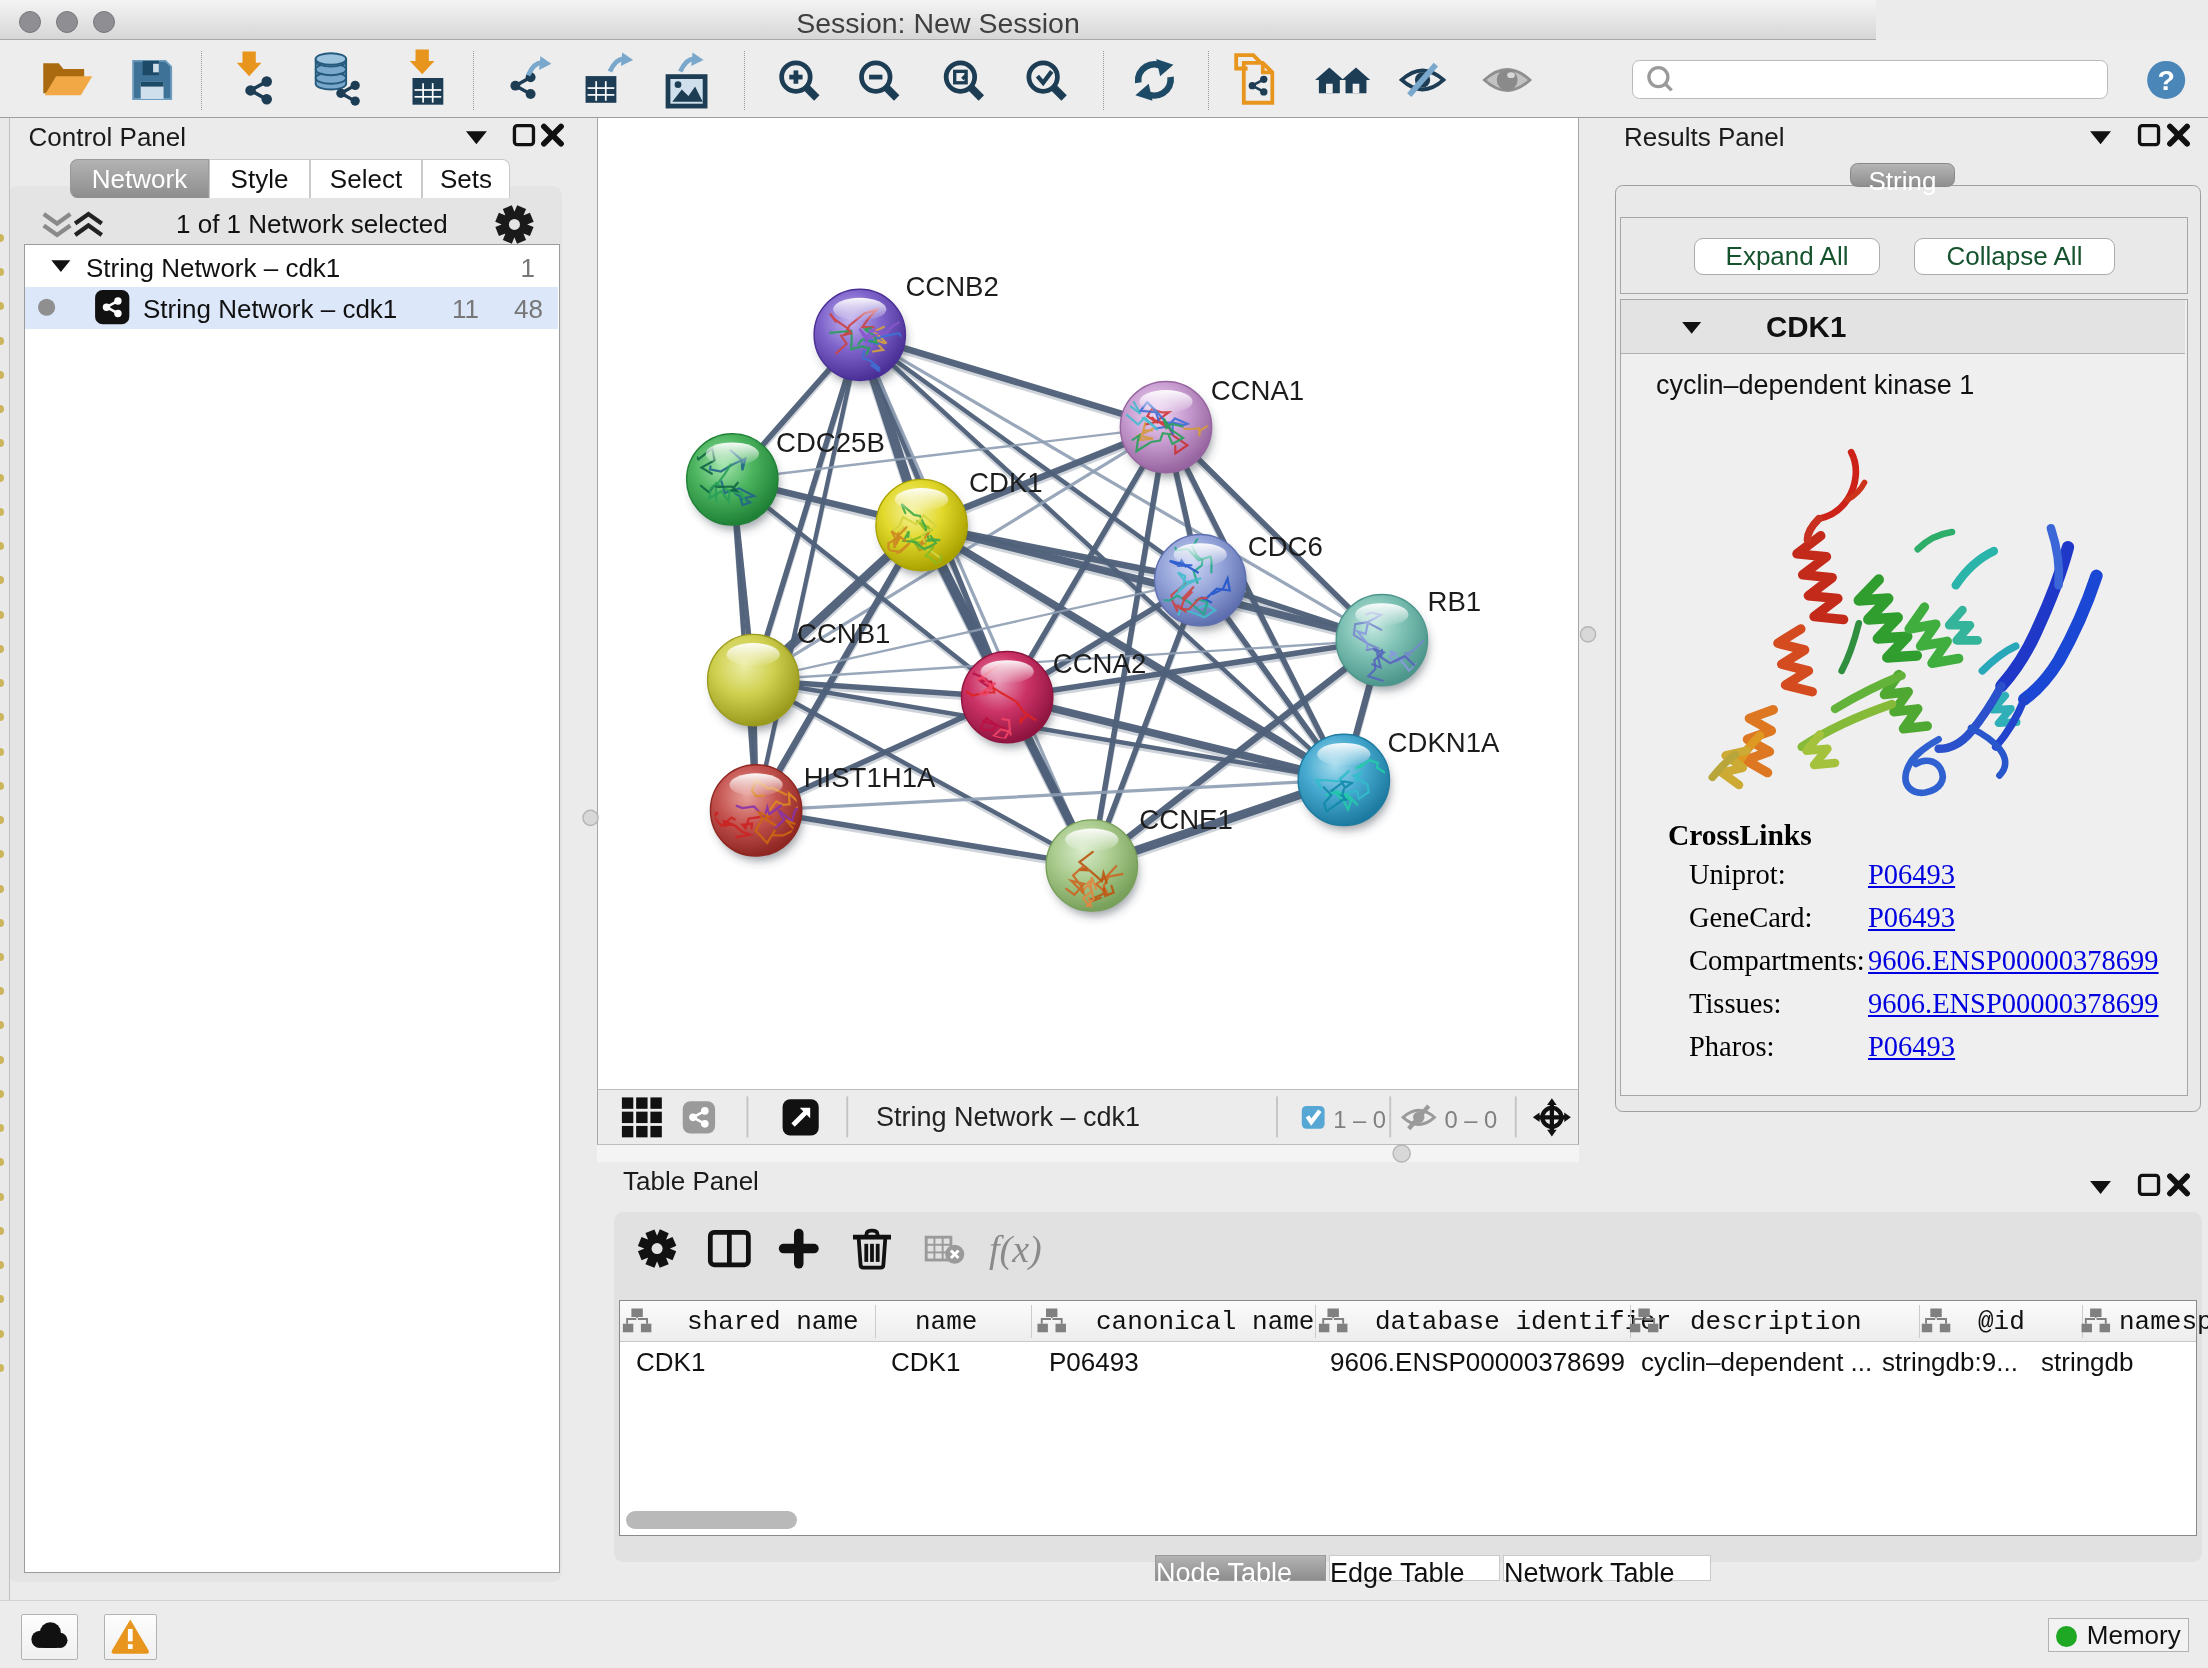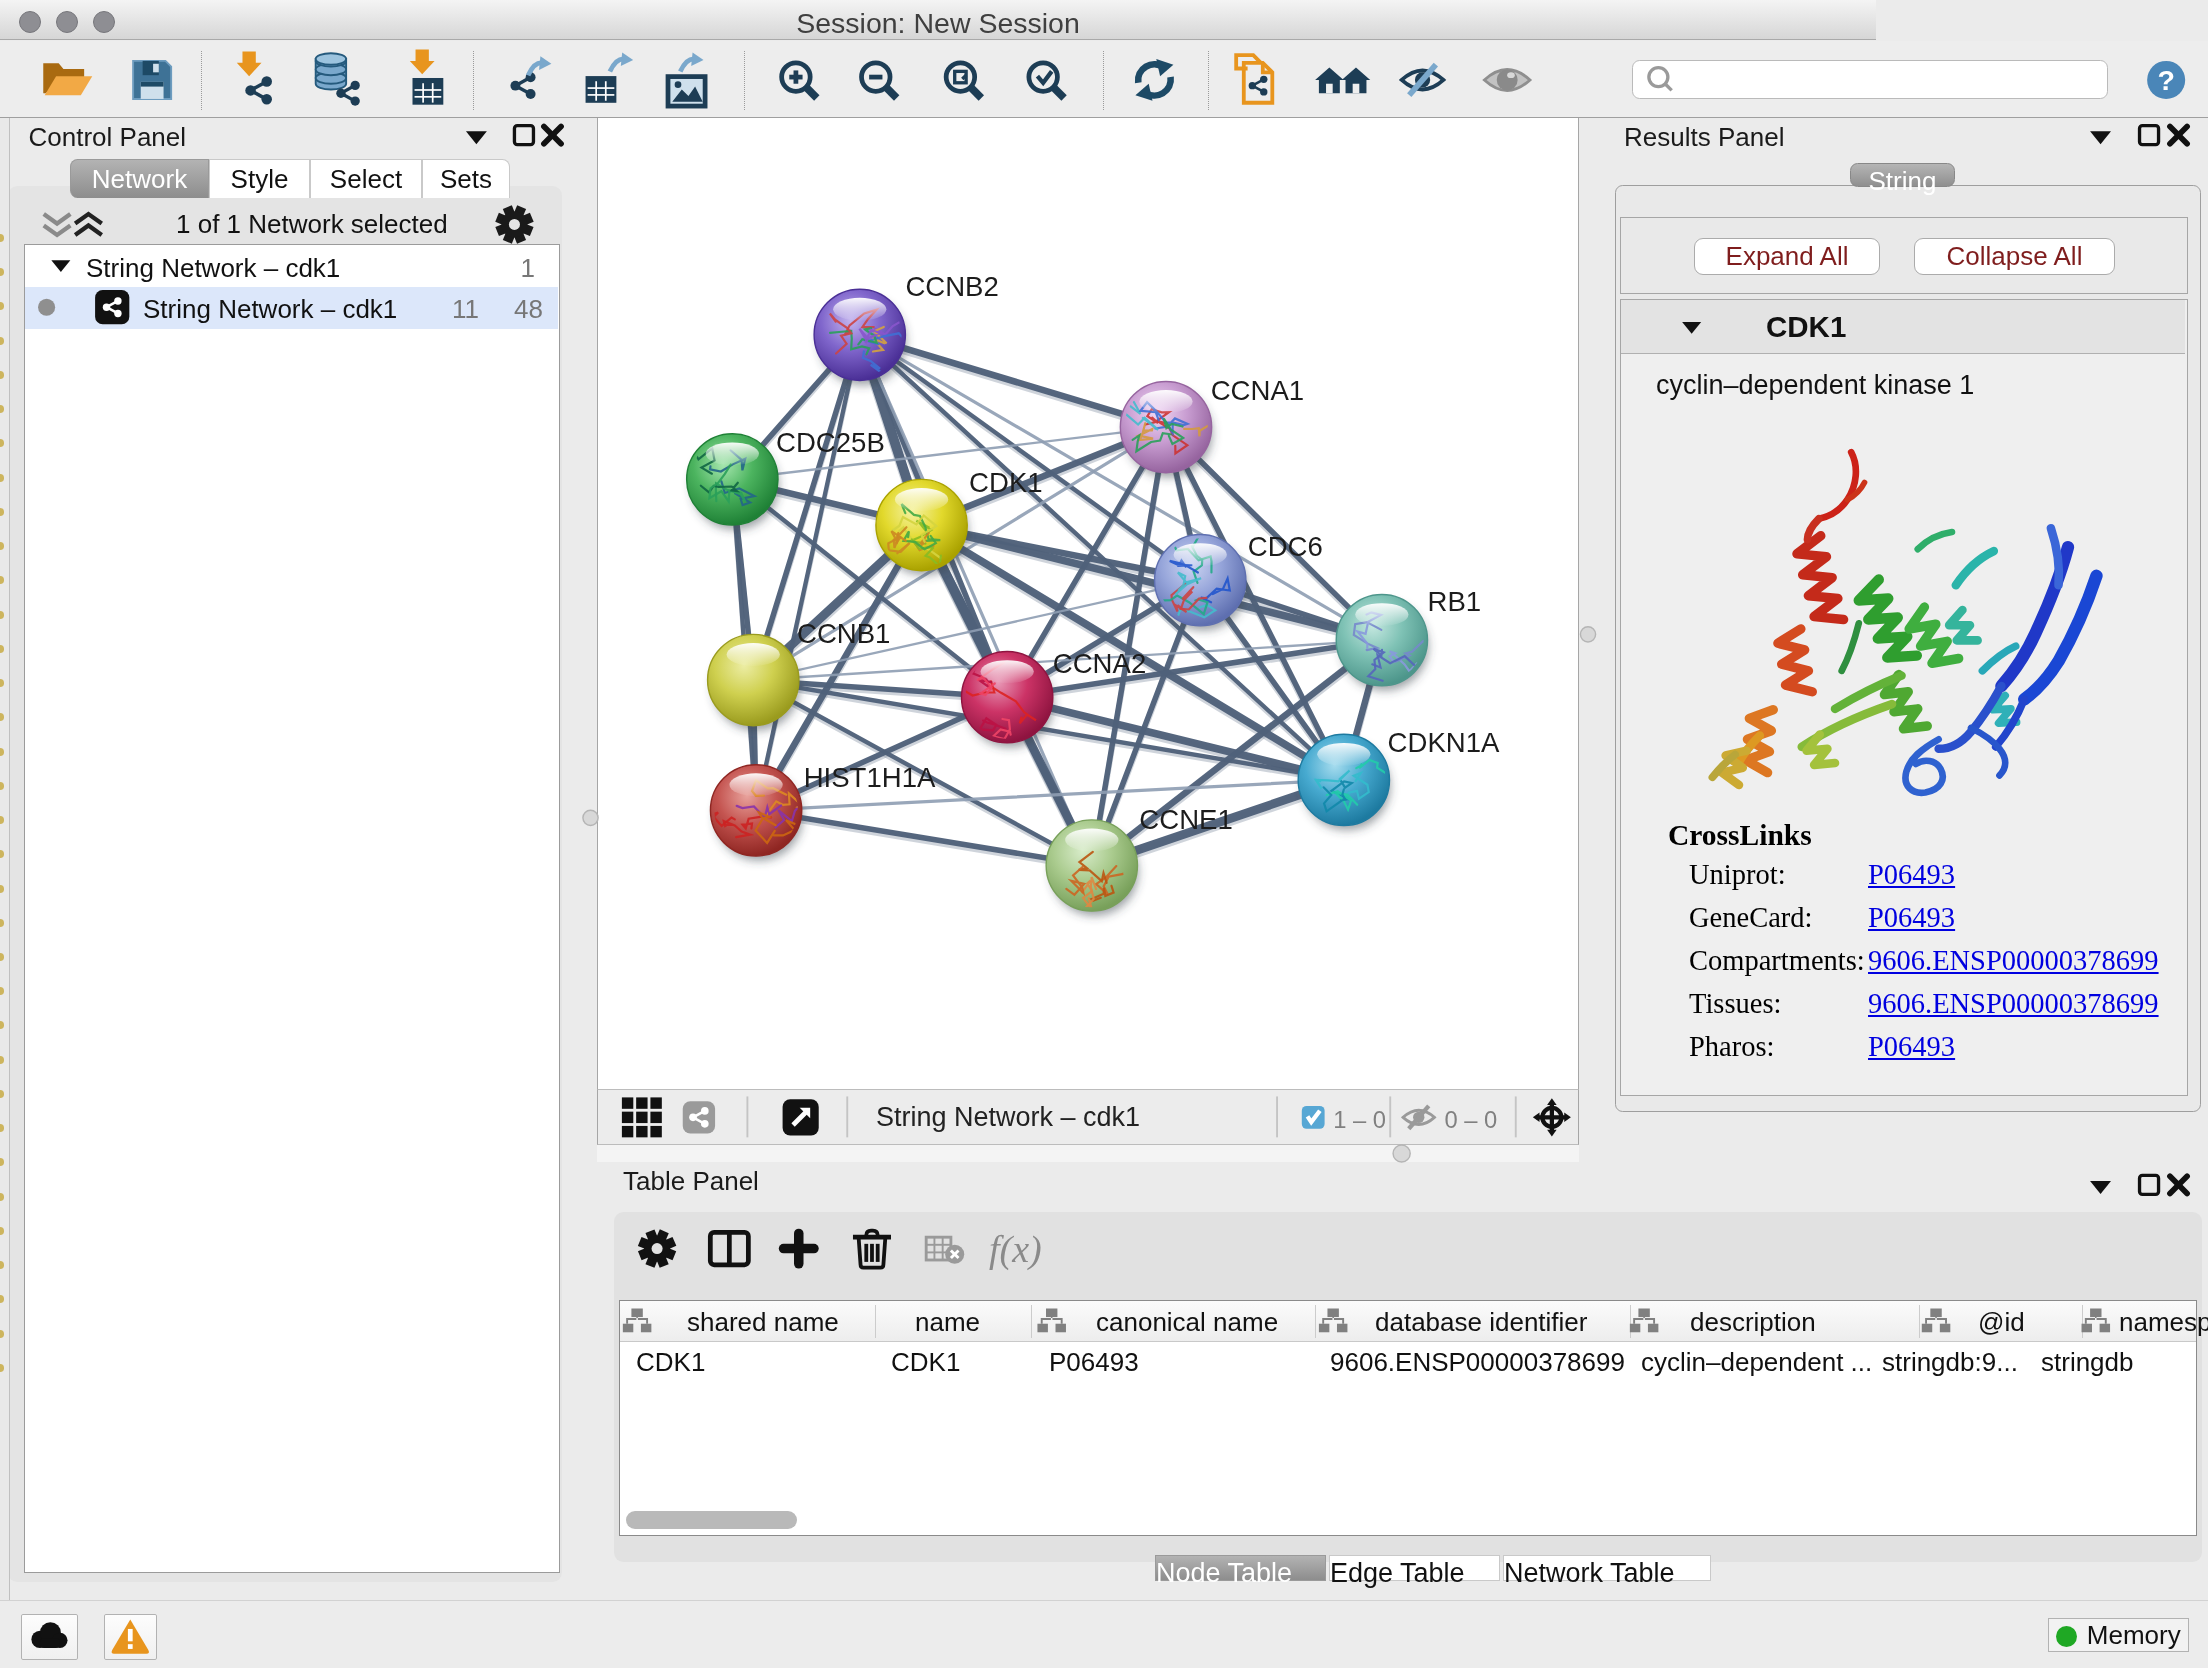--- a/index.html
+++ b/index.html
@@ -28,30 +28,30 @@
 .row2 { position:absolute; left:0; top:42px; width:533px; height:42px; font-size:26px; color:#111; background:#dce7fa; }
 
 #netview { left:597px; top:118px; width:982px; height:971px; background:#fff; border-left:1px solid #a6a6a6; border-right:1px solid #a6a6a6; }
 #nettb { left:597px; top:1089px; width:982px; height:56px; background:#ececec; border:1px solid #bcbcbc; border-left:1px solid #a6a6a6; border-right:1px solid #a6a6a6; }
 #netstrip { left:597px; top:1145px; width:982px; height:17px; background:#f4f4f4; }
 
 #rp-title { left:1624px; top:122px; }
 #rp-outer { left:1615px; top:185px; width:586px; height:927px; background:#e9e9e9; border:1.9px solid #9e9e9e; border-radius:7.6px; }
 #stringtab { left:1850px; top:163px; width:105px; height:24px; background:linear-gradient(#b5b5b5,#8f8f8f); border:1px solid #888; border-radius:7.6px; color:#fff; font-size:26px; text-align:center; line-height:34px; }
 #rp-box1 { left:1620px; top:217px; width:568px; height:77px; border:1.9px solid #a6a6a6; }
-.rpbtn { position:absolute; top:20px; height:37px; background:#fff; border:1px solid #ababab; border-radius:9px; font-size:26px; color:#7f1d1d; text-align:center; line-height:35px; }
+.rpbtn { position:absolute; top:20px; height:37px; background:#fff; border:1px solid #ababab; border-radius:9px; font-size:26px; color:#14532d; text-align:center; line-height:35px; }
 #rp-box2 { left:1620px; top:299px; width:568px; height:797px; border:1.9px solid #a6a6a6; background:#efefef; }
 #rp-hdr2 { position:absolute; left:0; top:0; width:564px; height:54px; background:#e3e3e3; border-bottom:1.9px solid #b0b0b0; }
 .serif { font-family:"Liberation Serif", serif; }
 .rl { color:#0000e0; text-decoration:underline; }
 
 #tp-title { left:623px; top:1166px; }
 #tp-container { left:614px; top:1212px; width:1588px; height:350px; background:#e1e1e1; border-radius:9.5px; }
 #tbl { left:619px; top:1300px; width:1578px; height:236px; background:#fff; border:1px solid #8a8a8a; }
-#tblhdr { position:absolute; left:0; top:0; width:1576px; height:41px; background:linear-gradient(#fbfbfb,#ededed); border-bottom:1px solid #c9c9c9; font-size:26px; color:#111; }
+#tblhdr { position:absolute; left:0; top:0; width:1576px; height:41px; background:linear-gradient(#fbfbfb,#ededed); border-bottom:1px solid #c9c9c9; font-size:26px; color:#111;font-family:Liberation Mono, monospace; }
 .colsep { position:absolute; top:3.8px; height:33px; border-left:1px solid #cccccc; }
 .trow { position:absolute; left:0; top:41px; width:1576px; height:36px; font-size:26px; color:#111; }
 #hscroll { position:absolute; left:5.7px; top:210px; width:171px; height:18px; background:#b9b9b9; border-radius:9.5px; }
 .btab { position:absolute; top:0; height:26px; background:#fff; border:1px solid #c9c9c9; color:#111; text-align:left; line-height:34px; font-size:27px;margin-left:29px; }
 .btab.sel { background:linear-gradient(#b3b3b3,#8d8d8d); color:#fff; border-color:#9a9a9a; }
 
 #botbar { left:0; top:1600px; width:2208px; height:68px; background:#ececec; border-top:1px solid #d2d2d2; }
 .bbtn { position:absolute; border:1px solid #b2b2b2; background:linear-gradient(#fdfdfd,#f0f0f0); border-radius:1.9px; }
 #membtn { left:2048px; top:1618px; width:141px; height:34px; border:1px solid #b2b2b2; background:#f2f2f2; font-size:26px; color:#111; text-align:center; line-height:32px; }
 </style>

